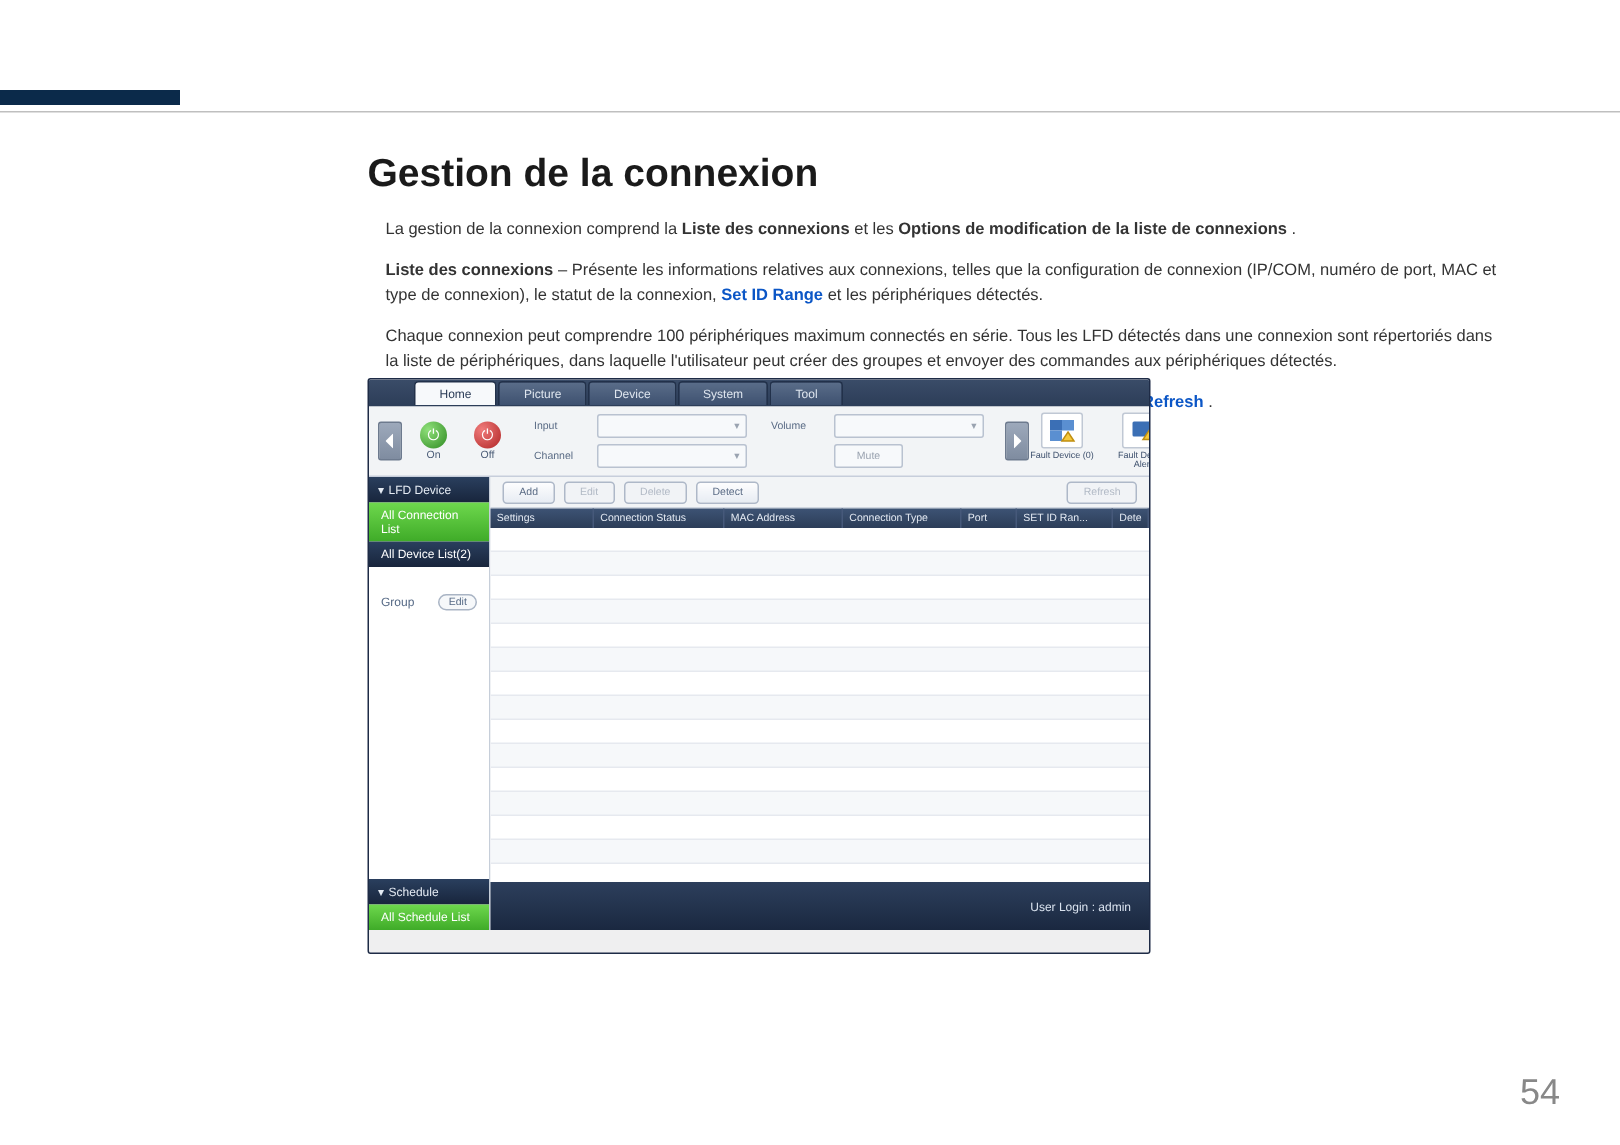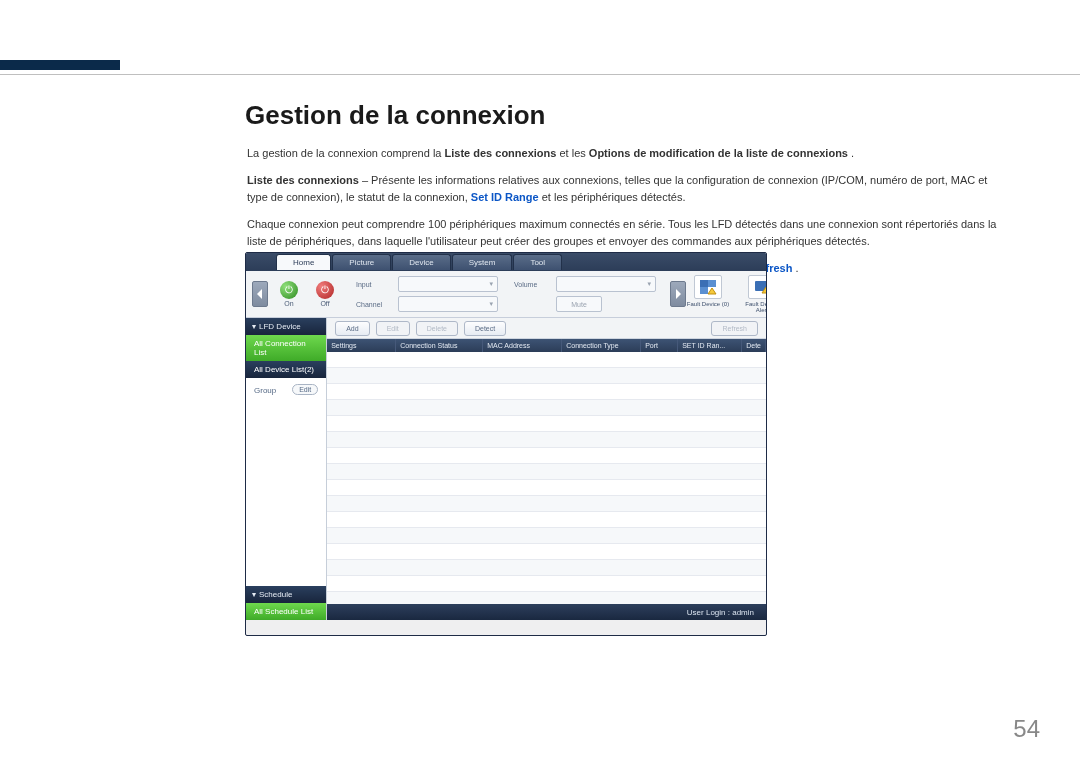--- a/index.html
+++ b/index.html
@@ -1,21 +1,21 @@
 <!DOCTYPE html>
 <html><head>
 <meta charset="utf-8">
 <style>
   html,body{margin:0;padding:0;background:#fff;font-family:"Segoe UI",Arial,sans-serif;color:#222;width:1080px;height:763px;overflow:hidden}
   .page{position:relative;width:1080px;height:763px}
   .top-accent{position:absolute;left:0;top:60px;width:120px;height:10px;background:#0b2a4a}
   .hr{position:absolute;left:0;right:0;top:74px;height:1px;background:#bfbfbf}
   .content{position:absolute;left:245px;right:80px;top:100px}
   h2{margin:0 0 14px 0;font-size:26px;font-weight:600;color:#1a1a1a}
-  p{margin:0 0 10px 2px;font-size:11px;line-height:1.55;color:#333}
+  p{margin:0 0 10px 12px;font-size:11px;line-height:1.55;color:#333}
   .b{font-weight:700}
   .link{color:#0b56c6}
   .page-num{position:absolute;right:40px;bottom:20px;font-size:24px;color:#888}
 
   
   .app{position:absolute;left:245px;top:252px;width:520px;height:382px;background:#efeff0;border:1px solid #1e2b46;border-radius:2px;overflow:hidden;font-size:8px}
   .app-titlebar{height:16px;background:linear-gradient(#49617e,#2b3c57);color:#e8eef6;display:flex;align-items:center;justify-content:center;position:relative}
   .app-titlebar .win-btns{position:absolute;right:4px;top:2px;display:flex;gap:2px}
   .win-btns span{width:14px;height:11px;background:#6c7e96;border:1px solid #2f4058;border-radius:2px;display:flex;align-items:center;justify-content:center;color:#fff;font-size:8px}
   .win-btns .close{background:#b84040}
@@ -41,36 +41,36 @@
   .tb-ico{display:flex;flex-direction:column;align-items:center;width:44px;gap:2px}
   .ic-box{width:26px;height:22px;background:#fff;border:1px solid #c0c8d4;border-radius:2px;display:flex;align-items:center;justify-content:center;position:relative}
   .ic-lbl{font-size:6px;color:#3e506d;text-align:center;line-height:1}
 
   .app-body{display:flex;height:calc(100% - 80px)}
   .sidebar{width:130px;background:#fff;border-right:1px solid #c6ced9;display:flex;flex-direction:column}
   .sb-header{background:linear-gradient(#2a3f5e,#18253c);color:#e5ebf3;padding:4px 6px;font-size:8px;display:flex;align-items:center;gap:3px}
   .sb-item{padding:4px 8px;font-size:8px;color:#fff}
   .sb-item.green{background:linear-gradient(#6ed84d,#3fab28)}
   .sb-item.blue{background:linear-gradient(#2a3f5e,#18253c)}
-  .sb-tree{padding:6px 8px;display:flex;align-items:flex-end;gap:6px;color:#556985;font-size:8px}
+  .sb-tree{padding:18px 8px;display:flex;align-items:center;gap:6px;color:#556985;font-size:8px}
   .edit-chip{margin-left:auto;padding:1px 6px;border:1px solid #a9b4c4;border-radius:6px;font-size:7px;color:#556985;background:#f6f8fa}
   .sb-spacer{flex:1}
 
   .main{flex:1;display:flex;flex-direction:column}
   .action-row{height:20px;display:flex;align-items:center;gap:6px;padding:0 8px;background:#f2f4f6;border-bottom:1px solid #cfd6e0}
   .action-row .btn{height:13px;padding:0 10px;background:linear-gradient(#fdfdfe,#e7ecf3);border:1px solid #aeb8c8;border-radius:3px;display:flex;align-items:center;font-size:7px;color:#5a6b85}
   .action-row .btn.disabled{color:#b2bac6;background:#f1f3f6}
   .action-row .right{margin-left:auto}
   .grid-head{display:flex;background:linear-gradient(#3d5374,#2c3d58);color:#e3e9f2}
   .gh{padding:3px 4px;font-size:7px;border-right:1px solid #46597a}
   .gh:nth-child(1){width:60px}.gh:nth-child(2){width:78px}.gh:nth-child(3){width:70px}.gh:nth-child(4){width:70px}.gh:nth-child(5){width:28px}.gh:nth-child(6){width:55px}.gh:nth-child(7){flex:1}
   .grid-body{flex:1;background:#fff;overflow:hidden}
   .grow{height:15px;border-bottom:1px solid #e6e9ef}
   .grow.alt{background:#f6f8fa}
-  .statusbar{height:16px;background:linear-gradient(#2d3f5c,#1a2840);color:#d9e2ee;display:flex;align-items:center;justify-content:flex-end;padding-right:12px;font-size:8px}
+  .statusbar{height:32px;background:linear-gradient(#2d3f5c,#1a2840);color:#d9e2ee;display:flex;align-items:center;justify-content:flex-end;padding-right:12px;font-size:8px}
 
   svg{display:block}
 </style>
 </head>
 <body>
 
 <div class="page">
   <div class="top-accent"></div>
   <div class="hr"></div>
 

